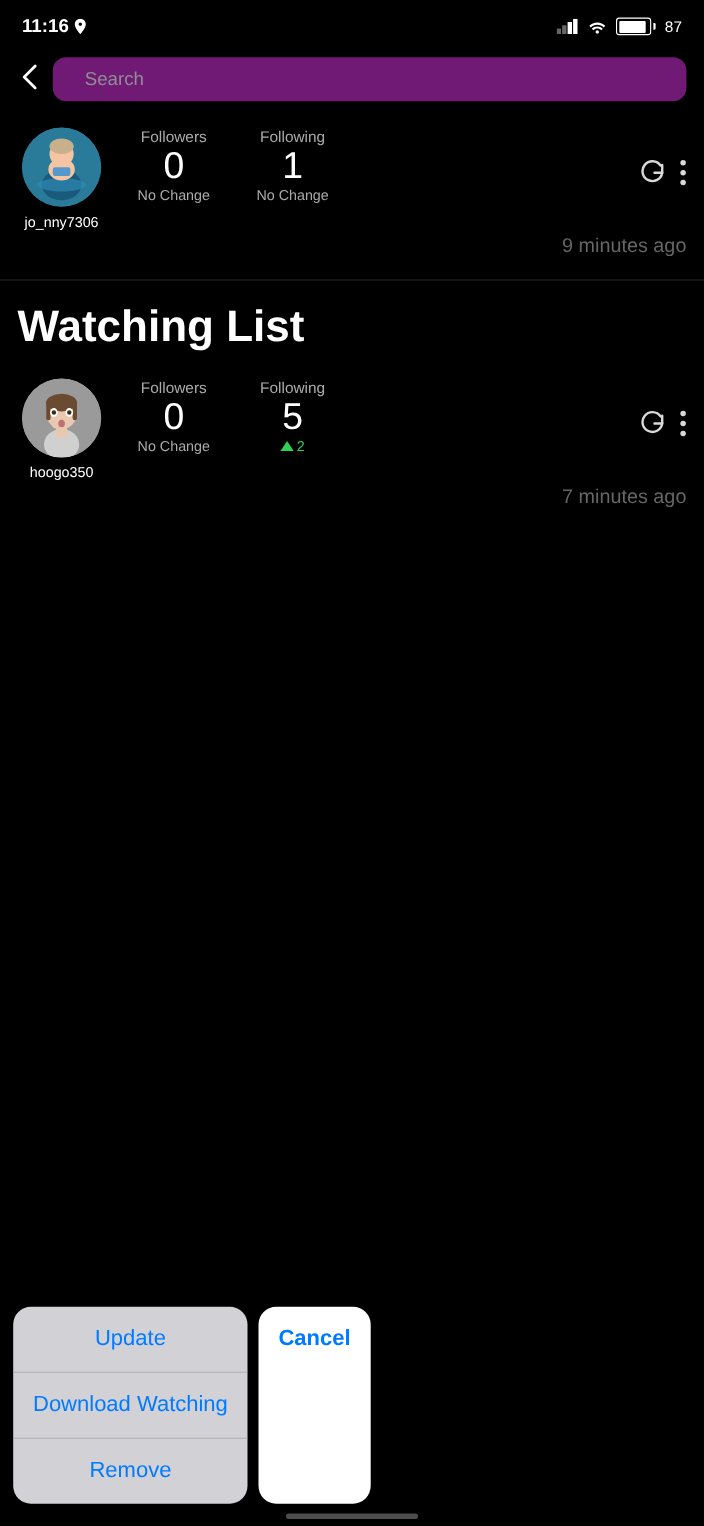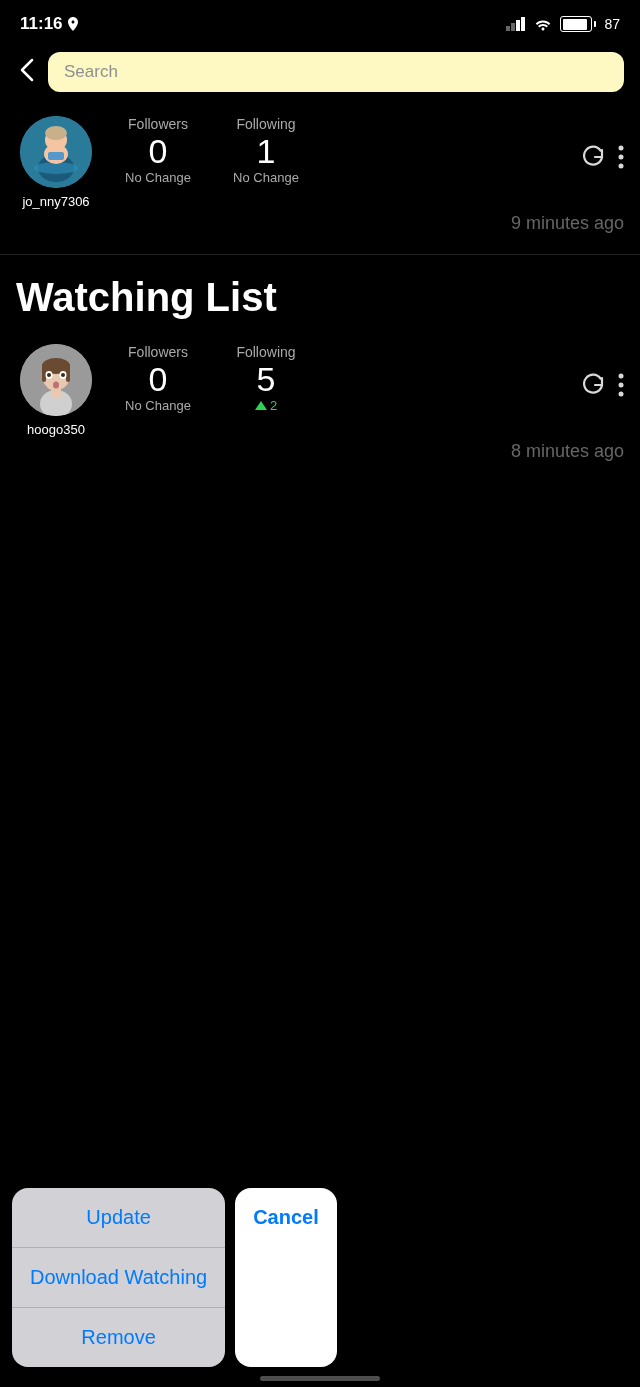--- a/index.html
+++ b/index.html
@@ -46,23 +46,23 @@
     }
     .back-btn {
       color: #fff;
       font-size: 28px;
       cursor: pointer;
       line-height: 1;
       padding: 0 4px;
     }
     .search-input-wrap {
       flex: 1;
-      background: #fef9c3;
+      background: #701a75;
       border-radius: 12px;
-      padding: 10px 16px;
+      padding: 10px 29px;
     }
     .search-input-wrap input {
       background: transparent;
       border: none;
       outline: none;
       color: #8e8e93;
       font-size: 17px;
       width: 100%;
     }
     .search-input-wrap input::placeholder { color: #8e8e93; }
@@ -402,21 +402,21 @@
             <svg width="6" height="26" viewBox="0 0 6 26" fill="white">
               <circle cx="3" cy="4" r="2.5"></circle>
               <circle cx="3" cy="13" r="2.5"></circle>
               <circle cx="3" cy="22" r="2.5"></circle>
             </svg>
           </span>
         </div>
       </div>
     </div>
   </div>
-  <div class="timestamp">8 minutes ago</div>
+  <div class="timestamp">7 minutes ago</div>
 </div>
 
 <div class="action-sheet-overlay">
   <div class="action-sheet-main">
     <button class="action-btn">Update</button>
     <button class="action-btn">Download Watching</button>
     <button class="action-btn">Remove</button>
   </div>
   <div class="action-sheet-cancel">
     <button class="action-btn">Cancel</button>

